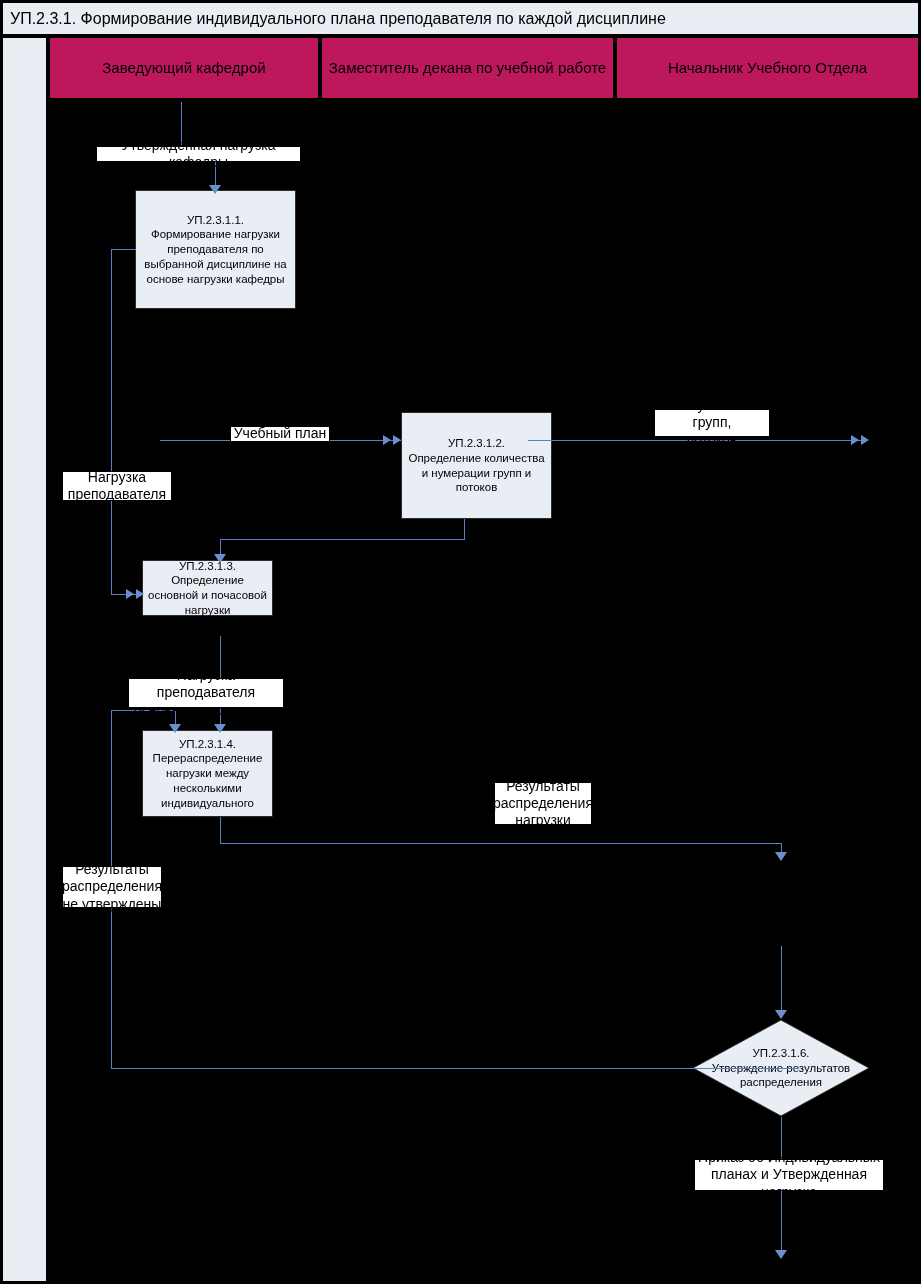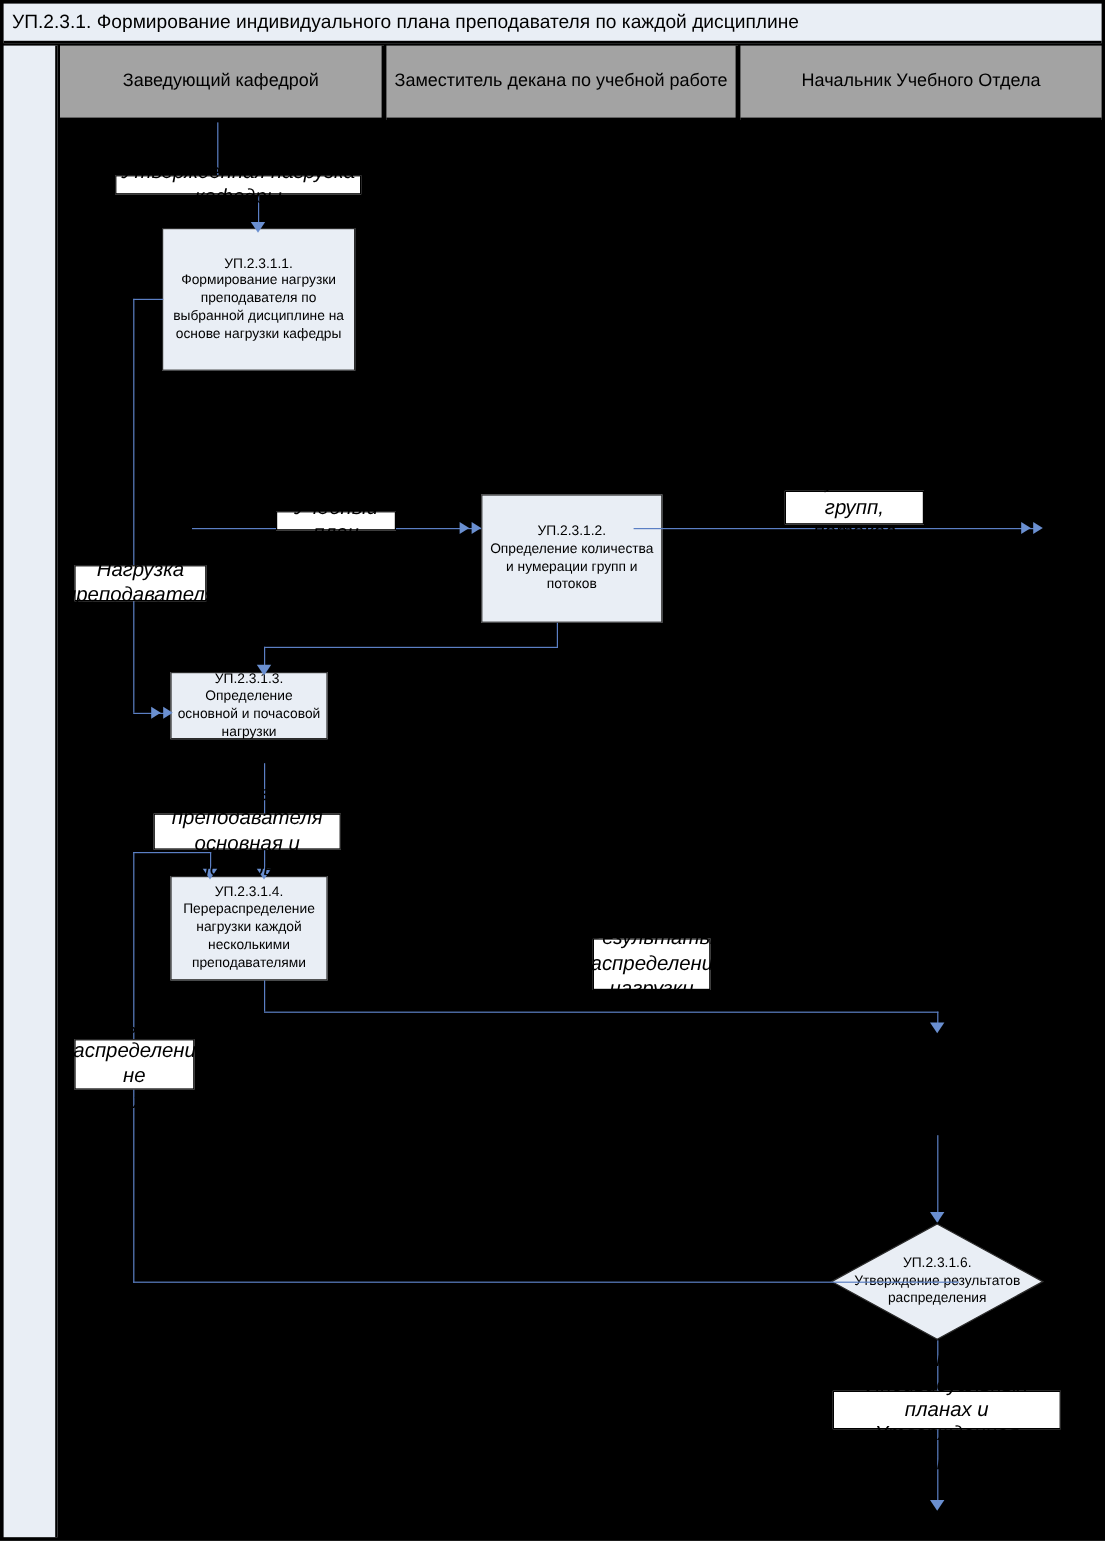--- a/index.html
+++ b/index.html
@@ -36,21 +36,21 @@
   #left-gutter{
     position:absolute;left:3px;top:38px;width:45px;height:1243px;
     background:#e9eef5;
     border-right:2px solid #000;
     box-sizing:border-box;
   }
 
   
   .col-head{
     position:absolute;top:38px;height:62px;
-    background:#a3a3a3;
+    background:#be185d;
     box-sizing:border-box;
     border-right:2px solid #000;
     border-bottom:2px solid #000;
     display:flex;align-items:center;justify-content:center;
     text-align:center;
     font-size:15px;color:#000;
     line-height:1.25;
     padding:16px 4px;
   }
   #col-head-0{left:50px;width:270px;}
@@ -92,25 +92,24 @@
   }
 
   
   .flow-label{
     position:absolute;
     background:#ffffff;
     border:1px solid #000;
     box-sizing:border-box;
     display:flex;align-items:center;justify-content:center;
     text-align:center;
-    font-size:17px;color:#000;line-height:1.22;
+    font-size:14px;color:#000;line-height:1.22;
     padding:1px 2px;
     white-space:pre-line;
     z-index:6;
-    font-style:italic;
   }
 
   
   .ln{position:absolute;background:#5b7fc4;z-index:2;}
   .lnh{height:1px;}
   .lnv{width:1px;}
 
   .arrow-d{ 
     position:absolute;width:0;height:0;z-index:3;
     border-left:6px solid transparent;
@@ -205,21 +204,21 @@
     <div class="ln lnh" style="left:61px;top:608px;width:65px;"></div>
     <div class="ln lnv" style="left:125px;top:608px;height:20px;"></div>
     <div class="arrow-d" style="left:119px;top:622px;"></div>
 
     <div class="flow-label" style="left:12px;top:764px;width:100px;height:42px;">Результаты
 распределения
 не утверждены</div>
 
     <div class="proc" id="node-4" style="left:92px;top:628px;width:131px;height:87px;">
       <span style="white-space:pre-line;">УП.2.3.1.4.
-Перераспределение нагрузки каждой несколькими преподавателями</span>
+Перераспределение нагрузки между несколькими индивидуального</span>
     </div>
 
     <div class="ln lnv" style="left:170px;top:715px;height:26px;"></div>
     <div class="ln lnh" style="left:170px;top:741px;width:562px;"></div>
     <div class="ln lnv" style="left:731px;top:741px;height:15px;"></div>
     <div class="arrow-d" style="left:725px;top:750px;"></div>
 
     <div class="flow-label" style="left:444px;top:680px;width:98px;height:43px;">Результаты
 распределения
 нагрузки</div>

